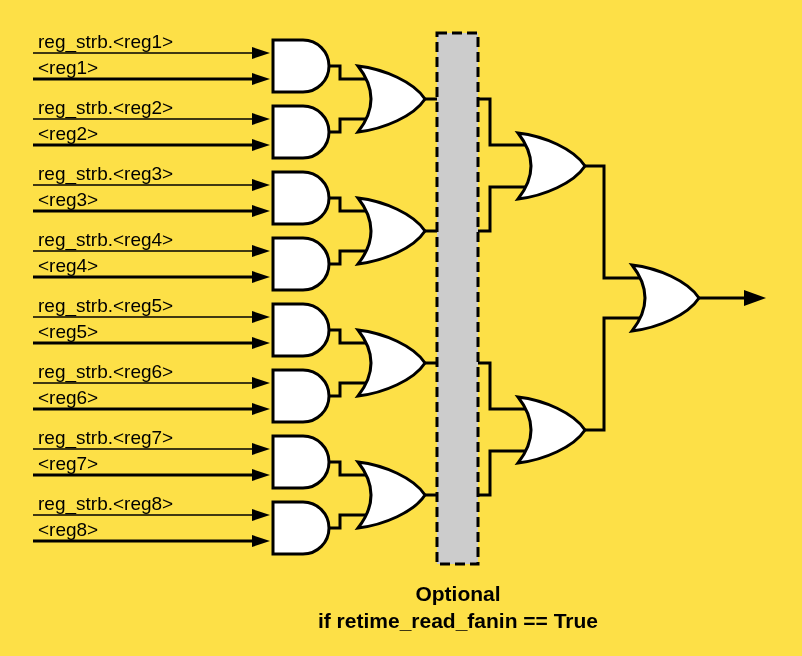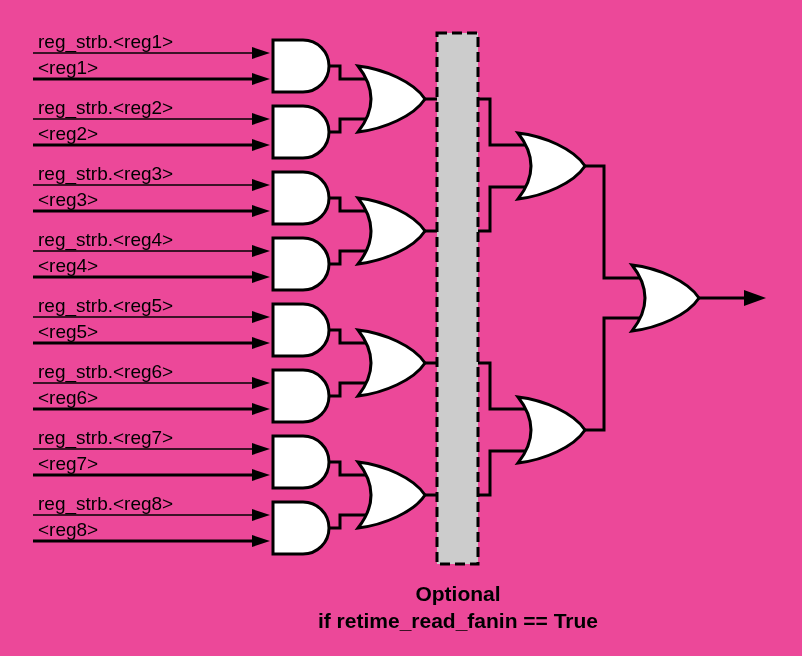--- a/index.html
+++ b/index.html
@@ -1,16 +1,16 @@
 <!DOCTYPE html>
 <html><head>
 <meta charset="utf-8">
 <style>
   html,body{margin:0;padding:0;background:#ffffff;}
-  .canvas{width:802px;height:656px;background:#ec4899;overflow:hidden;}
+  .canvas{width:802px;height:656px;background:#fde047;overflow:hidden;}
   svg{display:block;}
   .lbl{font-family:"Liberation Sans",sans-serif;font-size:19px;fill:#000000;}
   .note{font-family:"Liberation Sans",sans-serif;font-size:21px;font-weight:bold;fill:#000000;text-anchor:middle;}
   .w1{fill:none;stroke:#000000;stroke-width:1.4;}
   .w3{fill:none;stroke:#000000;stroke-width:3;}
   .ah{fill:#000000;stroke:none;}
 </style>
 </head>
 <body>
 

